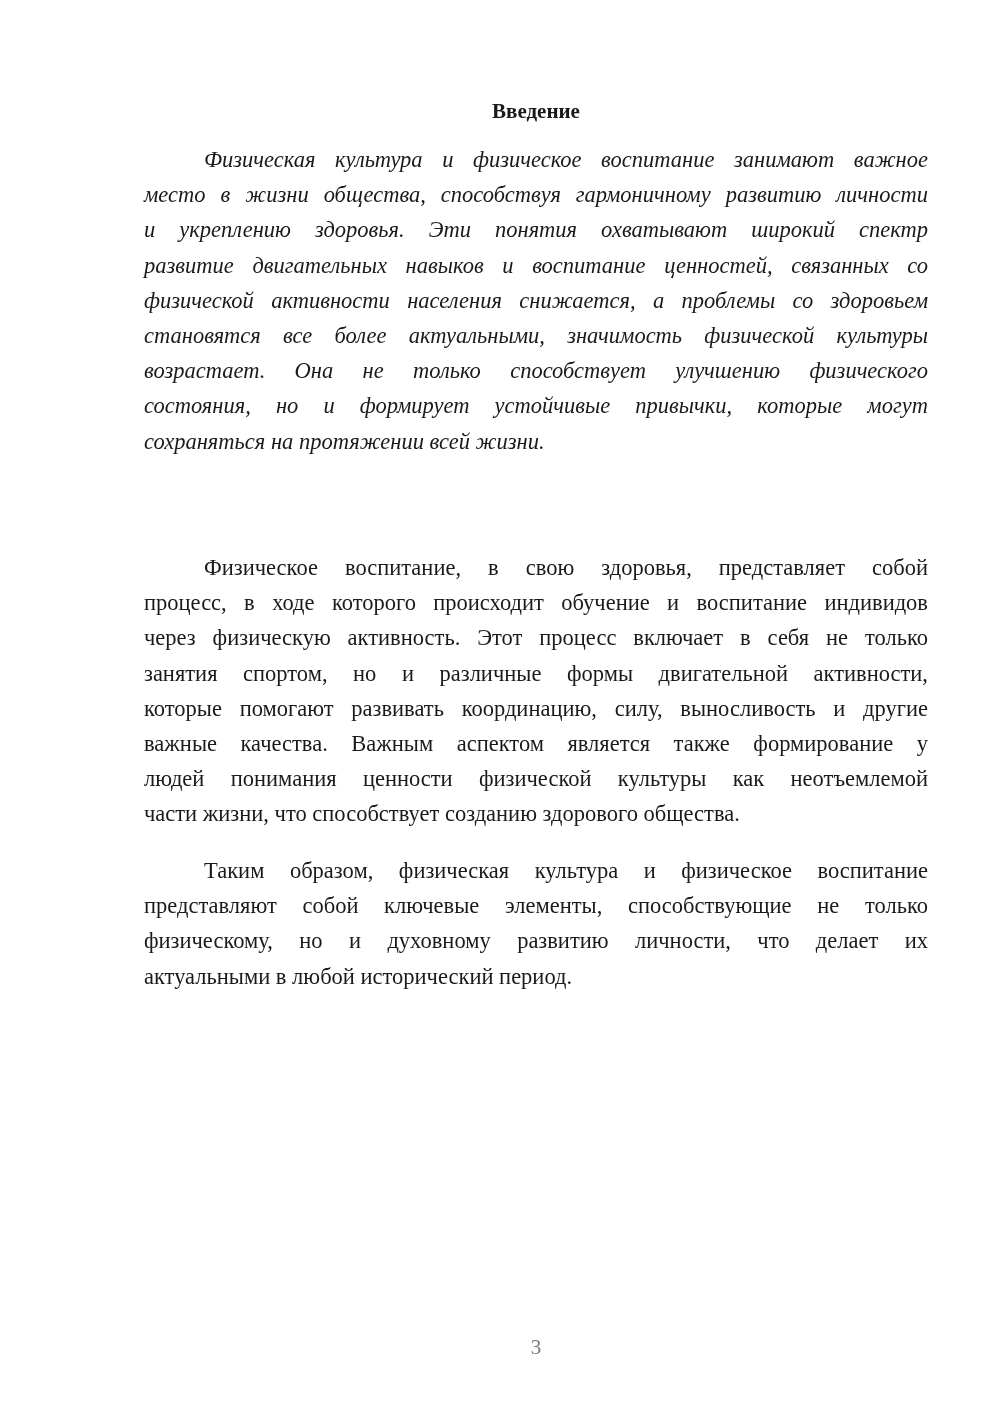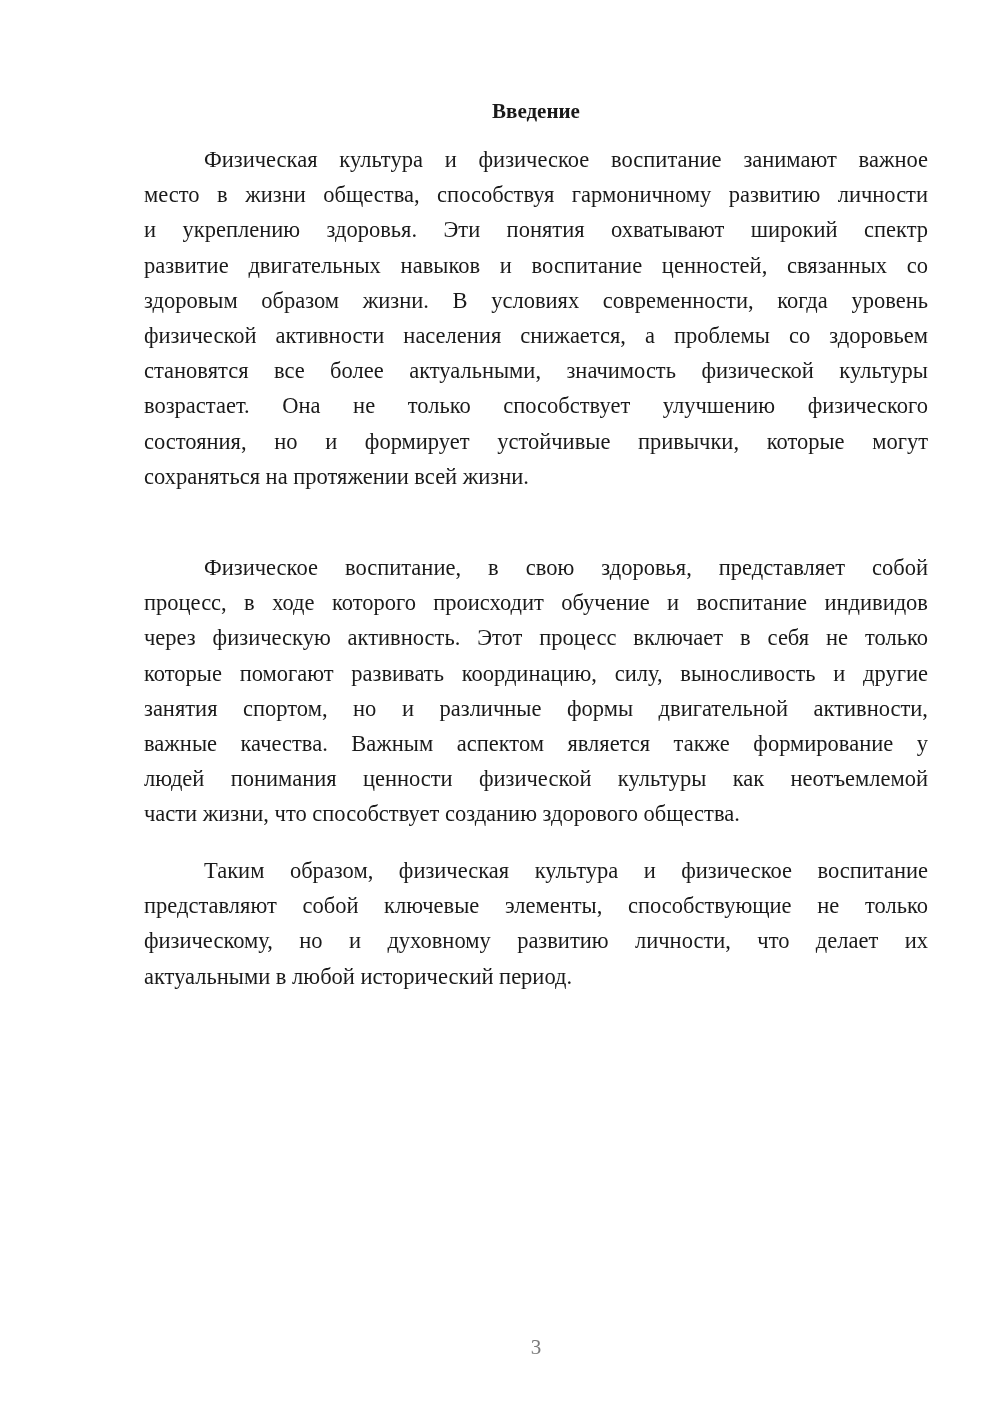--- a/index.html
+++ b/index.html
@@ -47,21 +47,21 @@
       white-space: nowrap;
       text-align: justify;
       text-align-last: justify;
     }
     .line.first {
       text-indent: 60px;
     }
     .line.last {
       text-align-last: left;
     }
-    #p1 { top: 142px; }
+    #p1 { top: 142px; font-style: italic; }
     #p2 { top: 550px; }
     #p3 { top: 853px; }
     .page-number {
       position: absolute;
       top: 1334px;
       left: 0;
       width: 1072px;
       text-align: center;
       font-size: 21px;
       line-height: 26px;
@@ -73,34 +73,33 @@
 
 <div class="page">
 
   <div class="title">Введение</div>
 
   <div class="paragraph" id="p1">
     <span class="line first">Физическая культура и физическое воспитание занимают важное</span>
     <span class="line">место в жизни общества, способствуя гармоничному развитию личности</span>
     <span class="line">и укреплению здоровья. Эти понятия охватывают широкий спектр</span>
     <span class="line">развитие двигательных навыков и воспитание ценностей, связанных со</span>
-    <span class="line">здоровым образом жизни. В условиях современности, когда уровень</span>
     <span class="line">физической активности населения снижается, а проблемы со здоровьем</span>
     <span class="line">становятся все более актуальными, значимость физической культуры</span>
     <span class="line">возрастает. Она не только способствует улучшению физического</span>
     <span class="line">состояния, но и формирует устойчивые привычки, которые могут</span>
     <span class="line last">сохраняться на протяжении всей жизни.</span>
   </div>
 
   <div class="paragraph" id="p2">
     <span class="line first">Физическое воспитание, в свою здоровья, представляет собой</span>
     <span class="line">процесс, в ходе которого происходит обучение и воспитание индивидов</span>
     <span class="line">через физическую активность. Этот процесс включает в себя не только</span>
+    <span class="line">занятия спортом, но и различные формы двигательной активности,</span>
     <span class="line">которые помогают развивать координацию, силу, выносливость и другие</span>
-    <span class="line">занятия спортом, но и различные формы двигательной активности,</span>
     <span class="line">важные качества. Важным аспектом является также формирование у</span>
     <span class="line">людей понимания ценности физической культуры как неотъемлемой</span>
     <span class="line last">части жизни, что способствует созданию здорового общества.</span>
   </div>
 
   <div class="paragraph" id="p3">
     <span class="line first">Таким образом, физическая культура и физическое воспитание</span>
     <span class="line">представляют собой ключевые элементы, способствующие не только</span>
     <span class="line">физическому, но и духовному развитию личности, что делает их</span>
     <span class="line last">актуальными в любой исторический период.</span>

